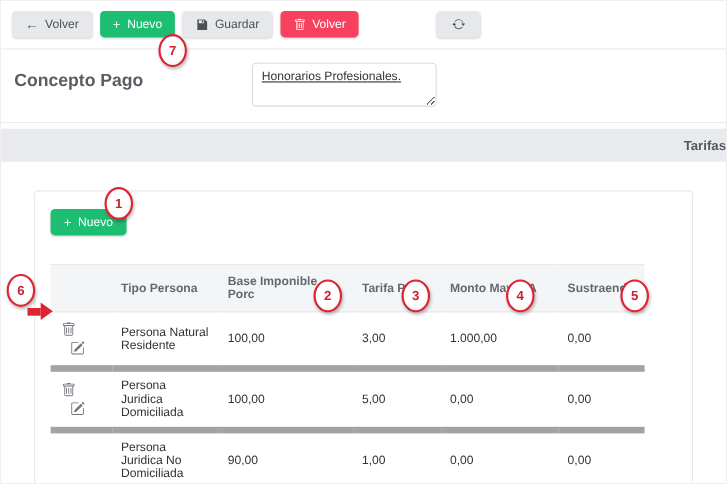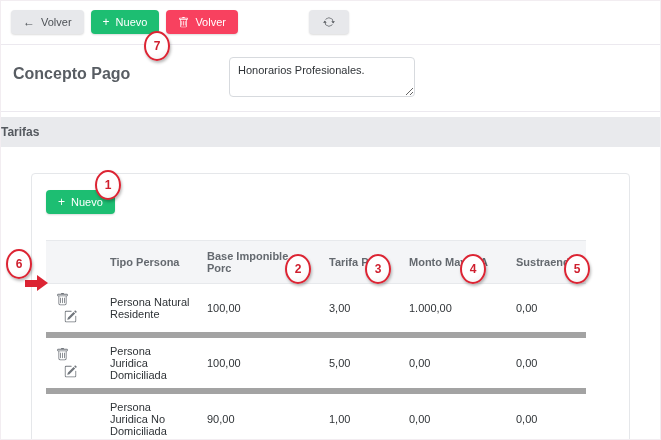--- a/index.html
+++ b/index.html
@@ -39,31 +39,31 @@
   .concepto-row {
     display: flex; align-items: flex-start;
     padding: 12px 12px 14px 12px;
     border-bottom: 1px solid #ece9ef;
   }
   .concepto-label {
     width: 216px; padding-top: 8px;
     font-weight: bold; color: #585d63; font-size: 16px;
   }
   .concepto-input {
-    width: 186px; height: 40px;
+    width: 168px; height: 40px;
     border: 1px solid #d7dade; border-radius: 4px;
     padding: 6px 8px; font-size: 11px; color: #2f3337;
-    font-family: inherit; resize: both; outline: none;
+    font-family: inherit; resize: both; outline: none; text-decoration: underline;
   }
 
   
   .section-bar {
     margin-top: 5px;
     background: #e9eaed;
-    text-align: left;
+    text-align: right;
     padding: 8px 0;
     font-weight: bold; font-size: 12px; color: #55595f;
   }
   .panel { padding: 26px 30px 0 30px; }
   .card {
     border: 1px solid #e5e7ea; border-radius: 4px;
     padding: 16px 14px 10px 14px;
     min-height: 268px;
     background: #fff;
   }
@@ -127,20 +127,28 @@
 
 <div class="toolbar">
   <button class="btn btn-light">
     <span class="glyph">←</span>
     <span>Volver</span>
   </button>
   <button class="btn btn-success">
     <span class="glyph">+</span>
     <span>Nuevo</span>
   </button>
+  <button class="btn btn-light">
+    <span>
+      <svg viewBox="0 0 16 16" width="11" height="11">
+          <path fill="currentColor" d="M2 1h10l3 3v11H2V1zm2 1v4h7V2H4zm4 .5h2V5H8V2.5zM4 9h8v5H4V9zm1 1v3h6v-3H5z"></path>
+        </svg>
+    </span>
+    <span>Guardar</span>
+  </button>
   <button class="btn btn-danger">
     <span>
       <svg viewBox="0 0 16 16" width="11" height="11">
           <path fill="currentColor" d="M5.5 5.5A.5.5 0 0 1 6 6v6a.5.5 0 0 1-1 0V6a.5.5 0 0 1 .5-.5Zm2.5 0a.5.5 0 0 1 .5.5v6a.5.5 0 0 1-1 0V6a.5.5 0 0 1 .5-.5Zm3 .5a.5.5 0 0 0-1 0v6a.5.5 0 0 0 1 0V6Z"></path>
           <path fill="currentColor" d="M14.5 3a1 1 0 0 1-1 1H13v9a2 2 0 0 1-2 2H5a2 2 0 0 1-2-2V4h-.5a1 1 0 0 1-1-1V2a1 1 0 0 1 1-1H6a1 1 0 0 1 1-1h2a1 1 0 0 1 1 1h3.5a1 1 0 0 1 1 1v1ZM4.118 4 4 4.059V13a1 1 0 0 0 1 1h6a1 1 0 0 0 1-1V4.059L11.882 4H4.118ZM2.5 3h11V2h-11v1Z"></path>
         </svg>
     </span>
     <span>Volver</span>
   </button>
   <button class="btn btn-light btn-refresh">

